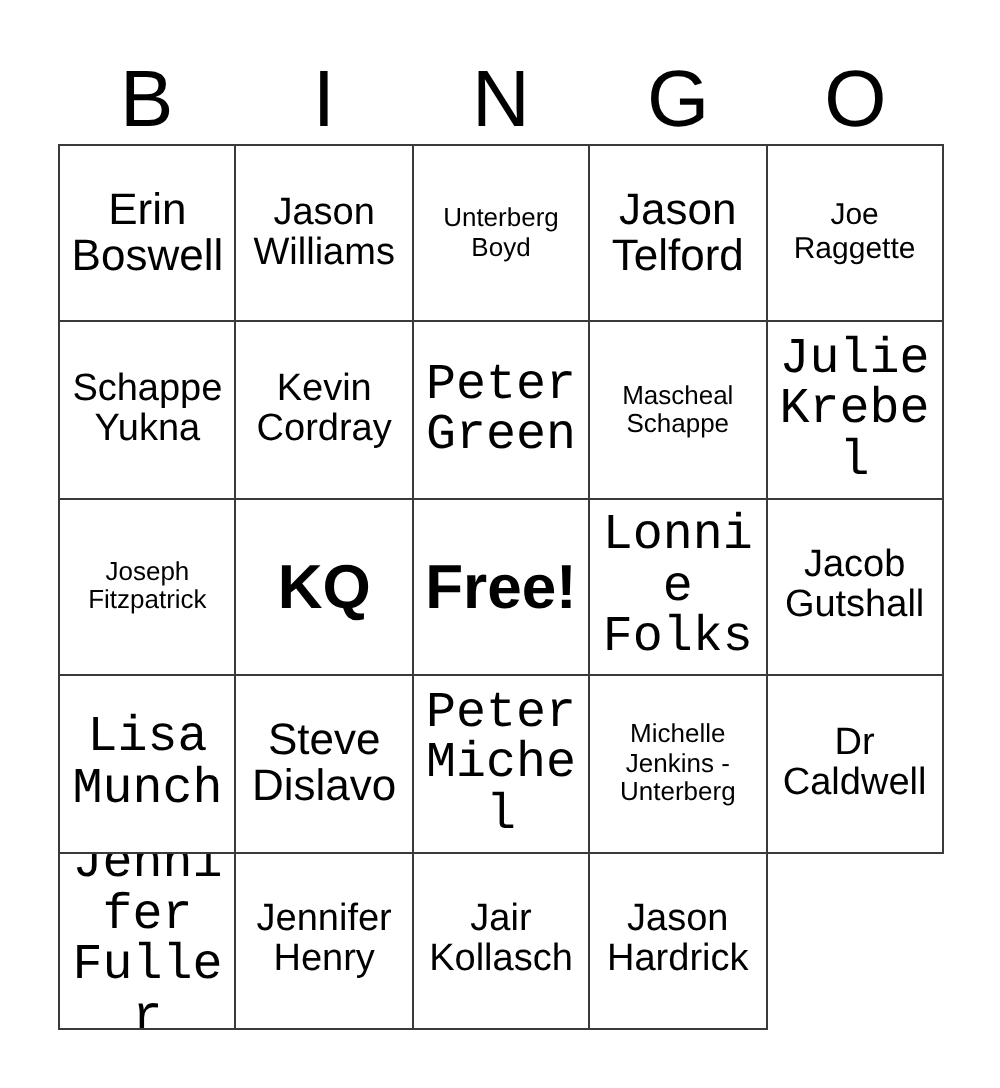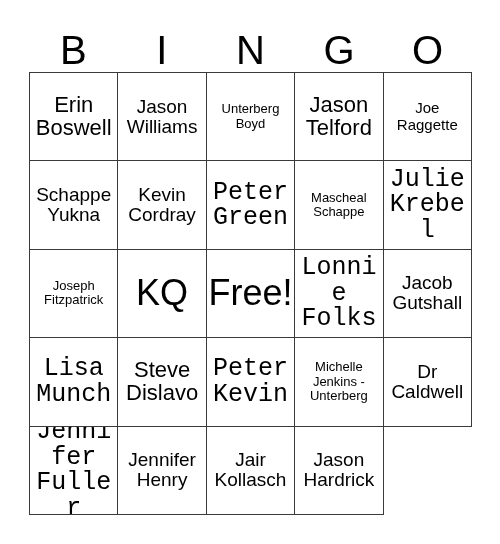--- a/index.html
+++ b/index.html
@@ -80,21 +80,21 @@
     word-wrap: break-word;
     color: #000000;
   }
 
   
   .cell-text[data-size="xs"]  { font-size: 13px; line-height: 1.12; }
   .cell-text[data-size="s"]   { font-size: 15px; line-height: 1.10; }
   .cell-text[data-size="m"]   { font-size: 19px; line-height: 1.06; }
   .cell-text[data-size="l"]   { font-size: 22px; line-height: 1.04; }
   .cell-text[data-size="xl"]  { font-size: 25px; line-height: 1.02; font-family: Liberation Mono, monospace; }
-  .cell-text[data-size="xxl"] { font-size: 36px; line-height: 1.00; }
+  .cell-text[data-size="xxl"] { font-size: 31px; line-height: 1.00; font-weight: bold; }
 </style>
 </head>
 <body>
 
 <div id="card">
 
   <div id="header-row">
     <div class="header-cell">B</div>
     <div class="header-cell">I</div>
     <div class="header-cell">N</div>
@@ -152,21 +152,21 @@
       <span class="cell-text" data-size="m">Jacob Gutshall</span>
     </div>
 
     <div class="cell">
       <span class="cell-text" data-size="xl">Lisa Munch</span>
     </div>
     <div class="cell">
       <span class="cell-text" data-size="l">Steve Dislavo</span>
     </div>
     <div class="cell">
-      <span class="cell-text" data-size="xl">Peter Kevin</span>
+      <span class="cell-text" data-size="xl">Peter Michel</span>
     </div>
     <div class="cell">
       <span class="cell-text" data-size="xs">Michelle Jenkins - Unterberg</span>
     </div>
 
     <div class="cell">
       <span class="cell-text" data-size="m">Dr Caldwell</span>
     </div>
     <div class="cell">
       <span class="cell-text" data-size="xl">Jennifer Fuller</span>

